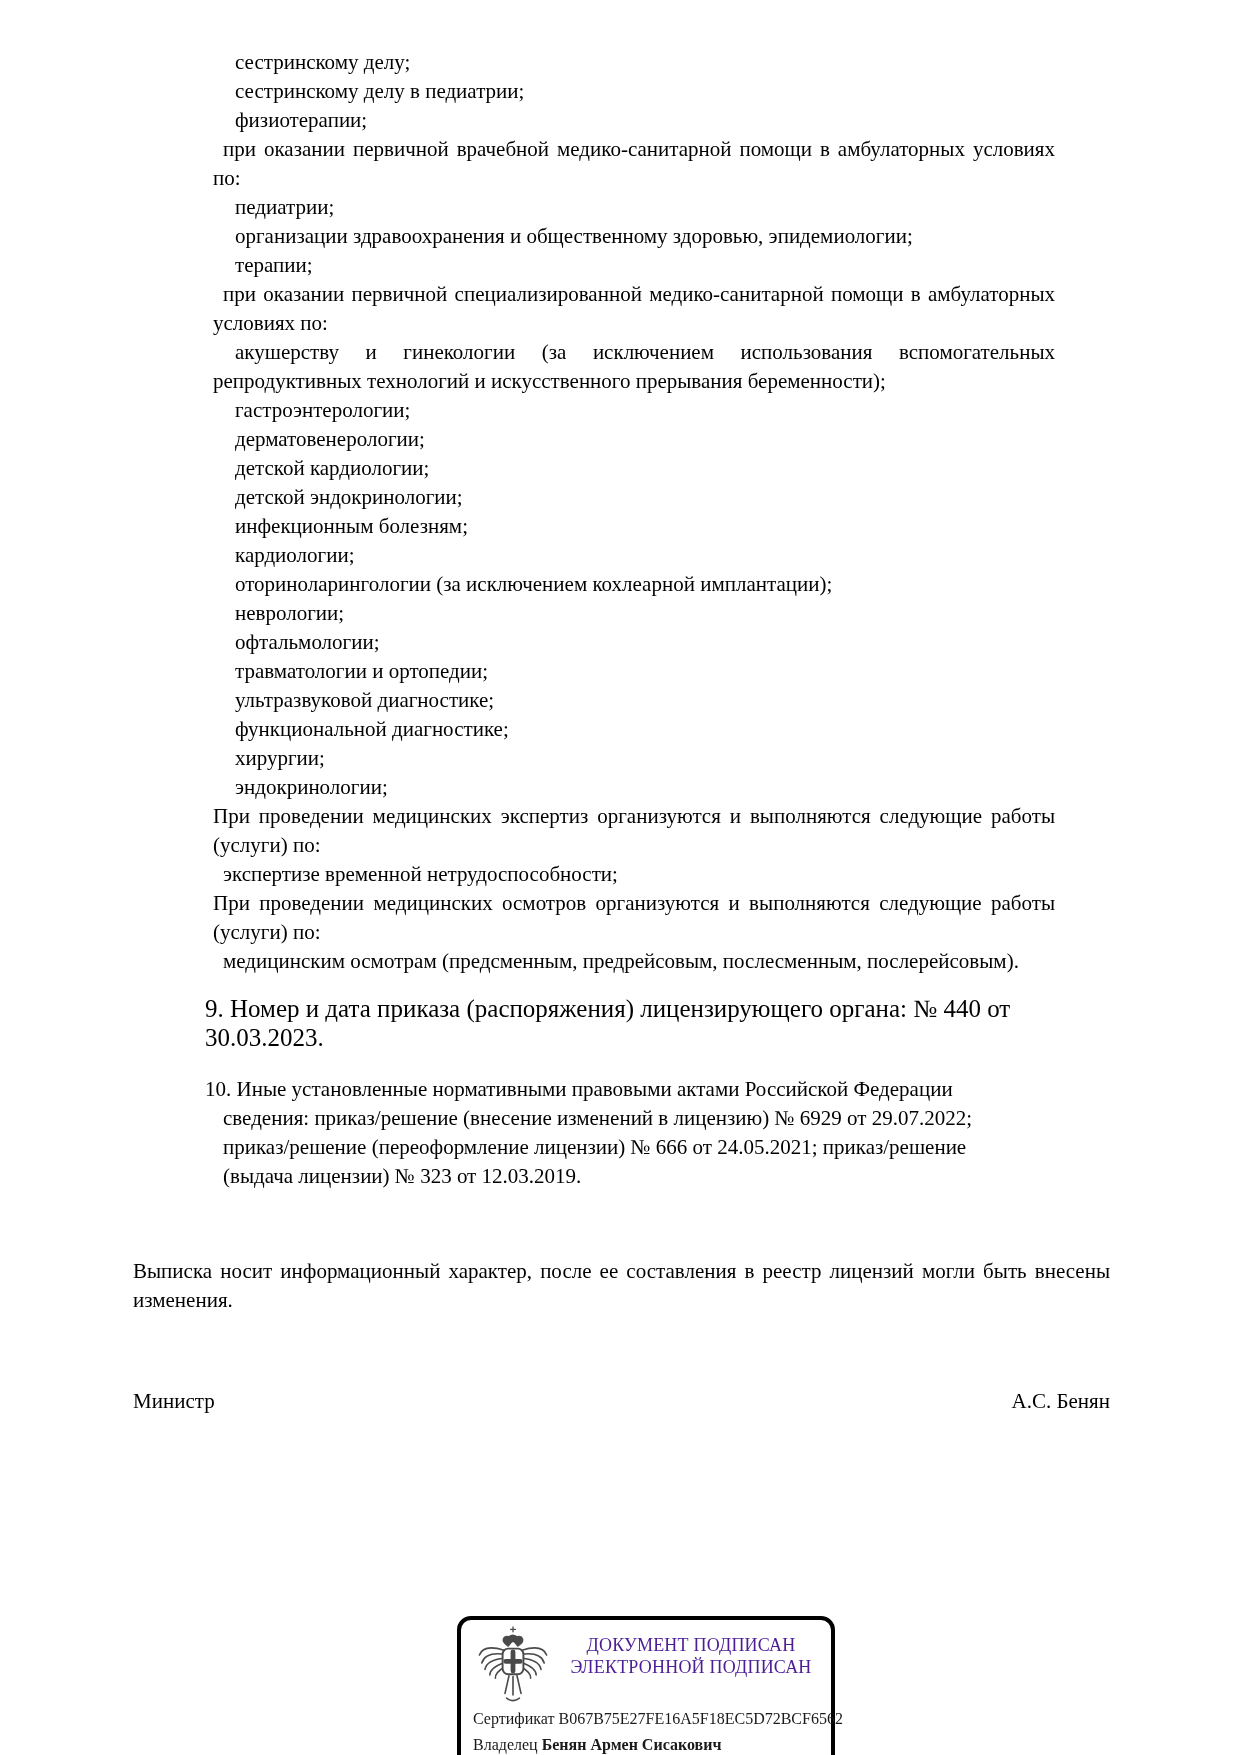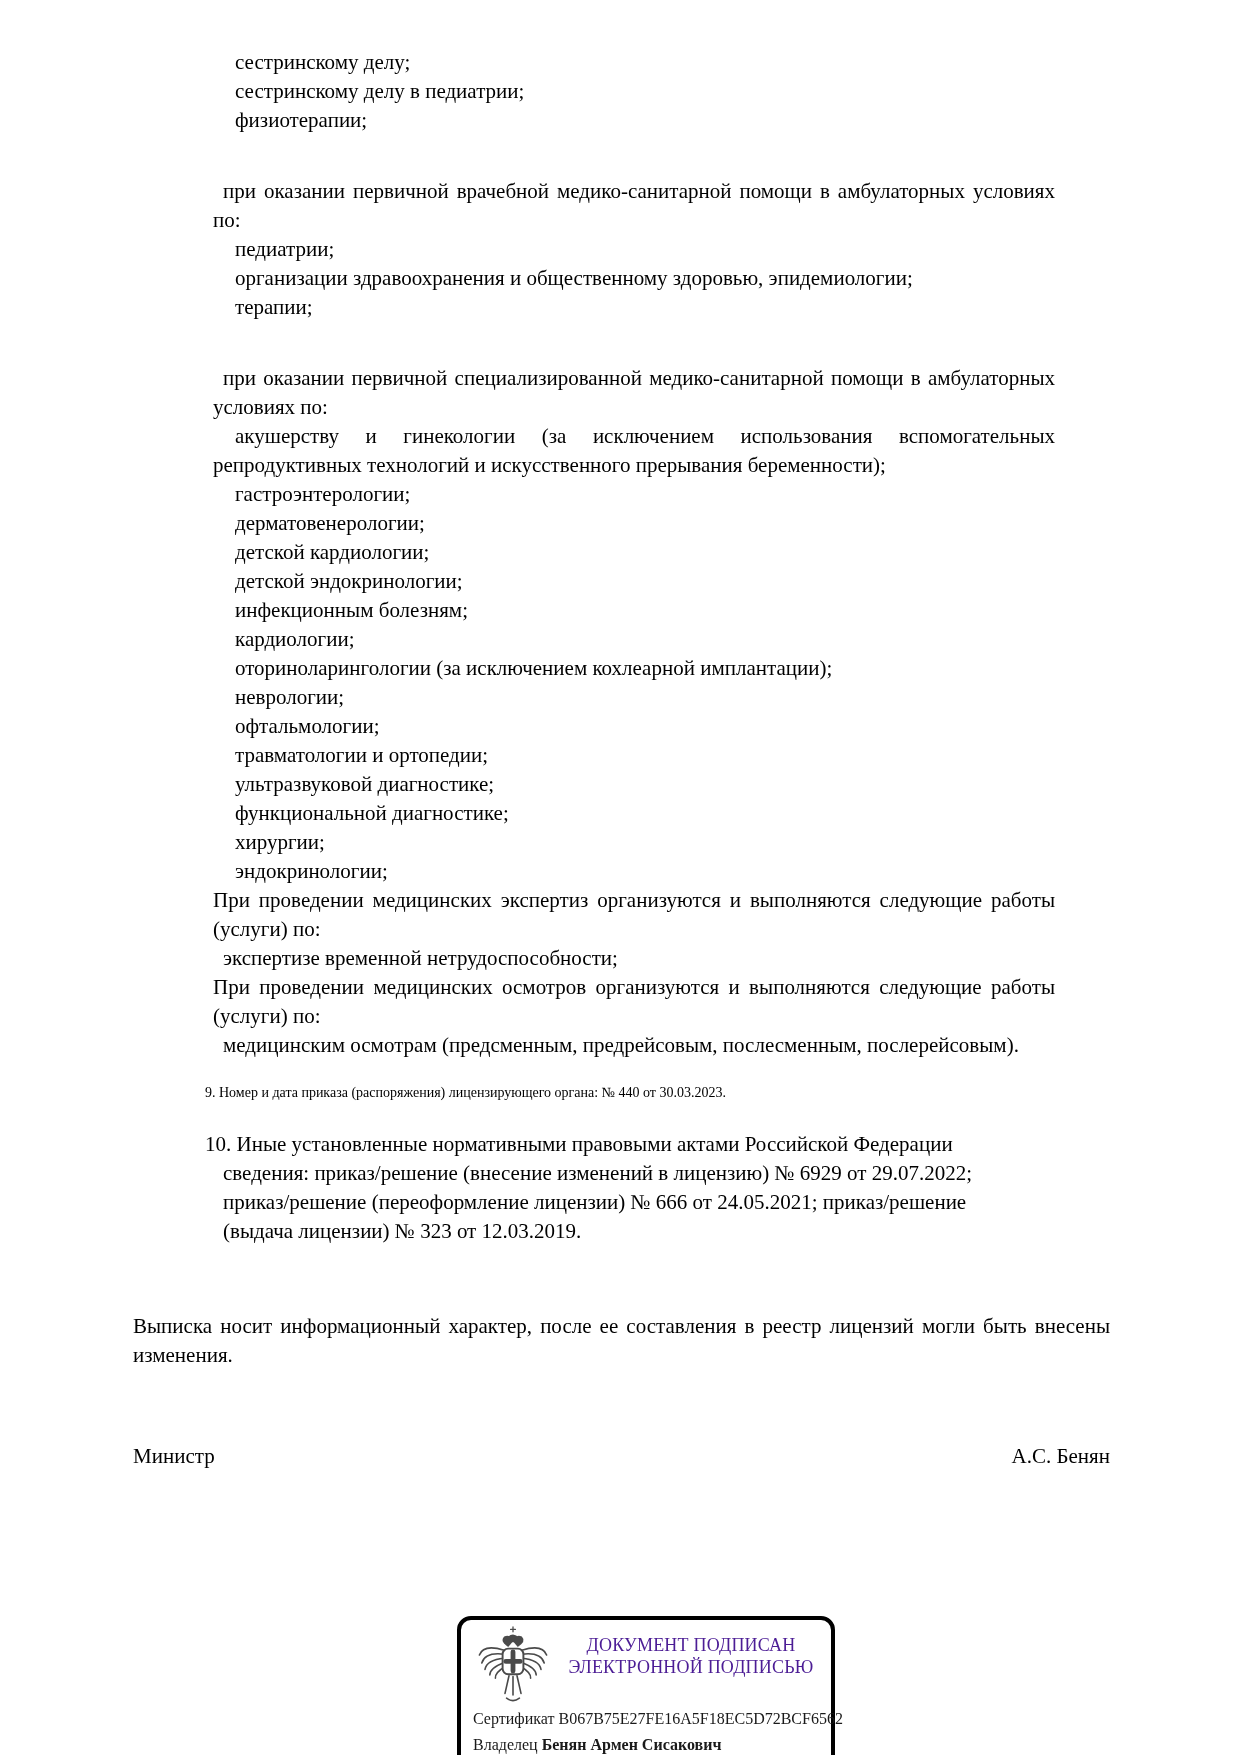--- a/index.html
+++ b/index.html
@@ -12,27 +12,27 @@
   }
   .page { position: relative; width: 1241px; height: 1755px; }
 
   
   .services {
     margin: 48px 186px 0 213px;
     font-size: 21px; line-height: 29px;
   }
   .services p { margin: 0; text-align: justify; }
   .line.item  { text-indent: 22px; }
-  .line.para  { text-indent: 10px; margin-top: 42px; }
+  .line.para  { text-indent: 10px; }
   .line.para2 { text-indent: 0; }
   .line.item2 { text-indent: 10px; }
 
   .clause9 {
     margin: 18px 186px 0 205px;
-    font-size: 14px; line-height: 29px;
+    font-size: 25px; line-height: 29px;
     text-align: left;
   }
   .clause10 {
     margin: 23px 201px 0 205px;
     padding-left: 18px; text-indent: -18px;
     font-size: 21px; line-height: 29px;
     text-align: left;
   }
   .disclaimer {
     margin: 66px 131px 0 133px;
@@ -150,21 +150,21 @@
 
           <path d="M45 32 v24 M36 44 h18" stroke="#4a4a4a" stroke-width="6"></path>
 
           <path d="M40 62 L35 84 M45 63 V86 M50 62 L55 84"></path>
           <path d="M37 90 q8 6 16 0"></path>
         </g>
       </svg>
     </div>
     <div class="stamp-head">
       <div>ДОКУМЕНТ ПОДПИСАН</div>
-      <div>ЭЛЕКТРОННОЙ ПОДПИСЬЮ</div>
+      <div>ЭЛЕКТРОННОЙ ПОДПИСАН</div>
     </div>
     <div class="stamp-lines">
       <div><span>Сертификат</span> <span>B067B75E27FE16A5F18EC5D72BCF6562</span></div>
       <div><span>Владелец</span> <b>Бенян Армен Сисакович</b></div>
 
     </div>
   </div>
 
 </div>
 

